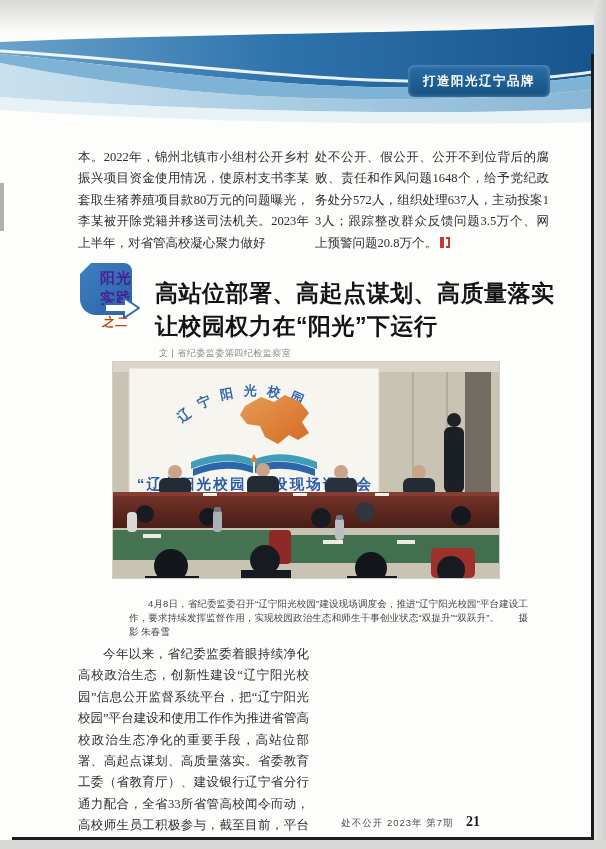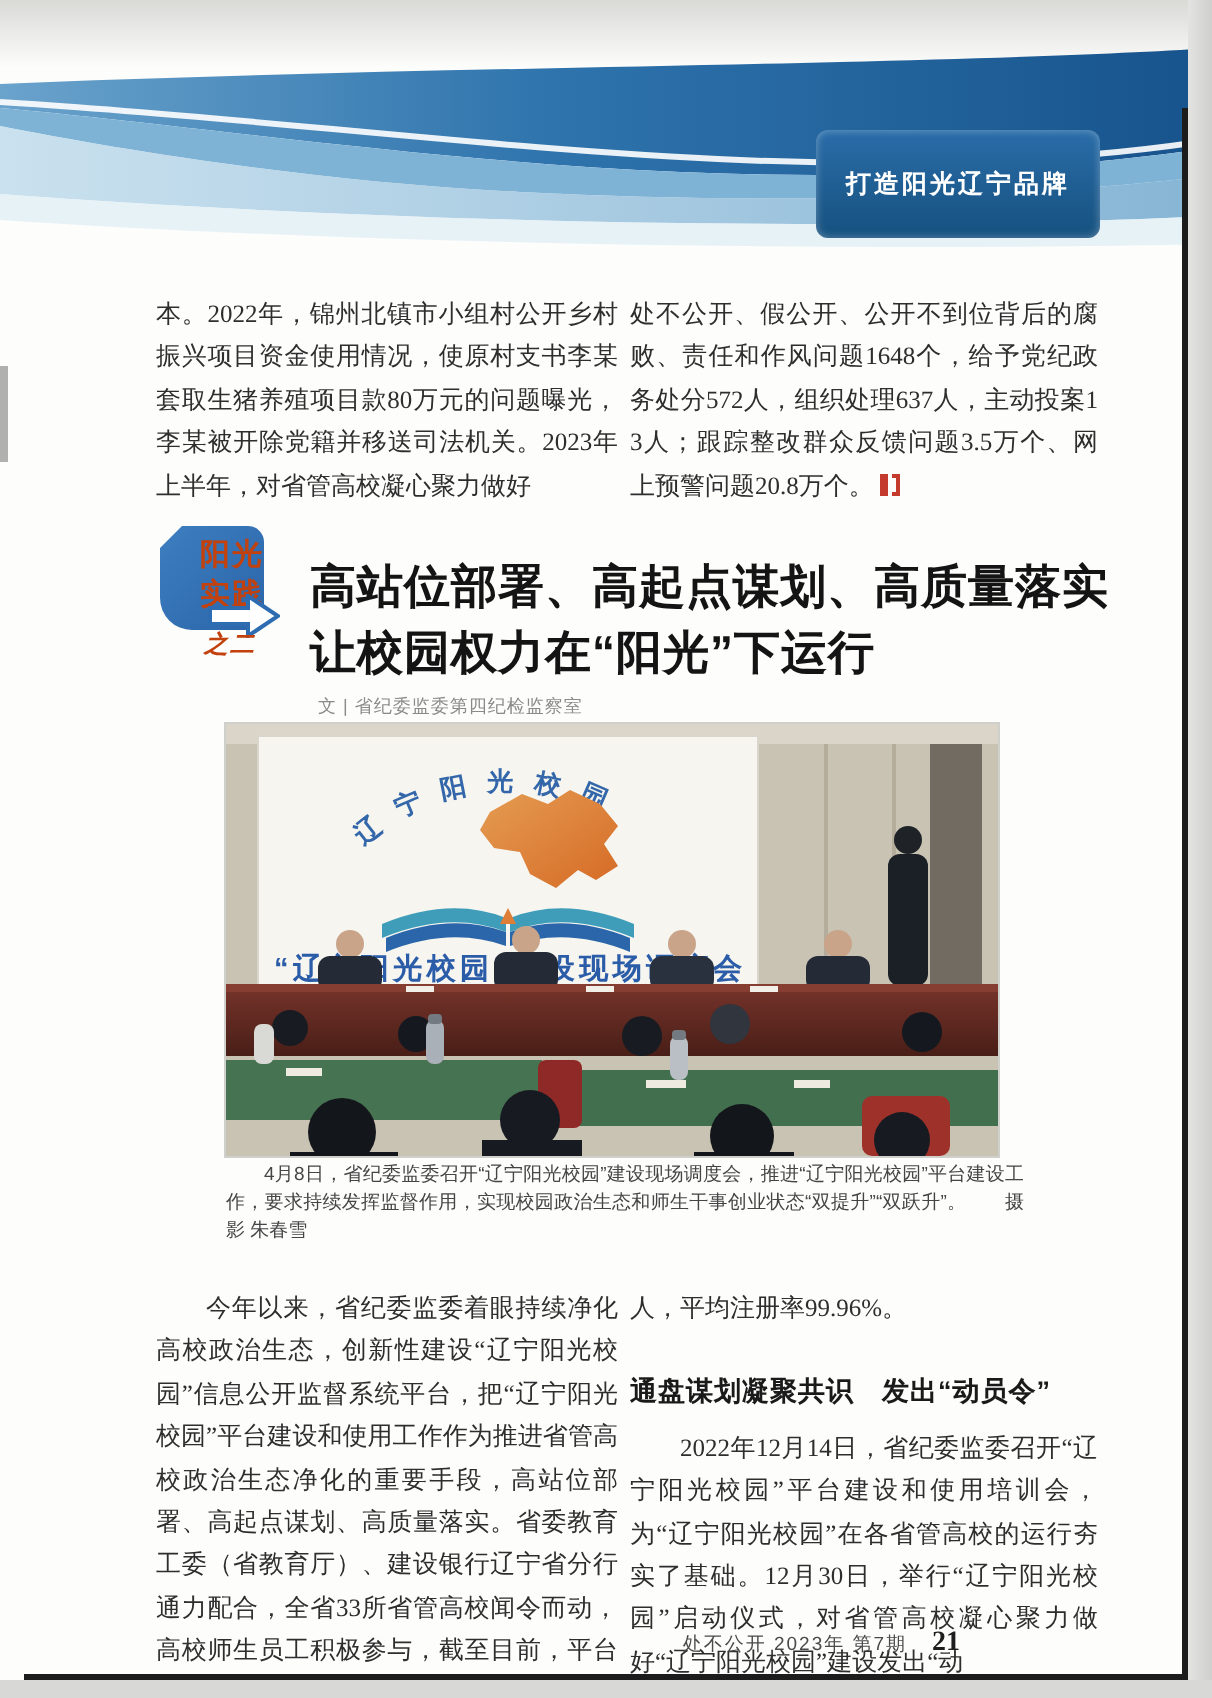--- a/index.html
+++ b/index.html
@@ -12,21 +12,21 @@
   .scan-right-line{position:absolute;right:12px;top:54px;width:3px;height:786px;background:#1c1c1c;}
   .scan-right-edge{position:absolute;right:0;top:0;width:12px;height:849px;background:linear-gradient(90deg,#e3e3e1,#cfcfcd);}
   .scan-bottom-line{position:absolute;left:12px;bottom:9px;width:582px;height:3px;background:#1c1c1c;}
   .scan-bottom-edge{position:absolute;left:0;bottom:0;width:606px;height:9px;background:#d8d8d6;}
   .scan-left-notch{position:absolute;left:0;top:183px;width:4px;height:48px;background:#8f8f8d;opacity:.7;}
 
   
   .banner{position:absolute;left:0;top:0;width:606px;height:125px;}
   .brand-badge{
     position:absolute;top:65px;right:56px;height:22px;line-height:22px;
-    padding:16px 15px;border-radius:6px;
+    padding:5px 15px;border-radius:6px;
     background:linear-gradient(180deg,#2a6da9,#16517f);
     color:#fff;font-family:"Liberation Sans","DejaVu Sans",sans-serif;
     font-size:12.5px;font-weight:bold;letter-spacing:1.5px;
     box-shadow:0 0 4px rgba(255,255,255,.35) inset;
   }
 
   
   .col{position:absolute;margin:0;font-size:12.5px;line-height:21.4px;
     text-align:justify;word-break:break-all;color:#2e2e2e;}
   .prev-left{left:78px;top:147px;width:231px;}
@@ -38,35 +38,35 @@
 
   
   .feat-badge{position:absolute;left:78px;top:261px;width:62px;height:74px;
     font-family:"Liberation Sans","DejaVu Sans",sans-serif;}
   .feat-badge .box{position:absolute;left:2px;top:2px;width:52px;height:52px;
     background:linear-gradient(135deg,#3d7fc0,#2a64a8);
     border-radius:4px 8px 8px 16px;}
   .feat-badge .fold{position:absolute;left:2px;top:2px;width:0;height:0;
     border-top:11px solid #fdfdfc;border-right:11px solid transparent;}
   .feat-badge .txt{position:absolute;left:2px;top:7px;width:72px;text-align:center;
-    color:#c2410c;font-weight:bold;font-size:15px;line-height:20px;letter-spacing:1px;}
+    color:#4c1d95;font-weight:bold;font-size:15px;line-height:20px;letter-spacing:1px;}
   .feat-badge svg{position:absolute;left:26px;top:36px;}
   .feat-badge .series{position:absolute;left:24px;top:53px;color:#c2410c;
     font-size:12px;font-style:italic;font-weight:bold;letter-spacing:1px;}
   .feat-title{position:absolute;left:142px;top:264px;width:410px;margin:13px;
     font-family:"Liberation Sans","DejaVu Sans",sans-serif;
     font-size:23px;line-height:33px;font-weight:900;color:#141414;letter-spacing:.5px;}
   .feat-byline{position:absolute;left:143px;top:331px;margin:16px;
     font-family:"Liberation Sans","DejaVu Sans",sans-serif;
     font-size:9px;color:#8a8a8a;letter-spacing:.5px;}
 
   
   .photo{position:absolute;left:113px;top:362px;width:386px;height:216px;
     box-shadow:0 0 0 1px #cfcfcc;background:#c9c3b4;}
-  .caption{position:absolute;left:113px;top:581px;width:399px;margin:0;
+  .caption{position:absolute;left:113px;top:581px;width:399px;margin:16px;
     font-size:9.5px;line-height:14px;color:#454545;text-align:justify;
     word-break:break-all;text-indent:2em;
     font-family:"Liberation Sans","DejaVu Sans",sans-serif;}
 
   
   .body-left{left:78px;top:644px;width:231px;}
   .body-left p{margin:0;text-indent:2em;}
   .body-right{left:315px;top:644px;width:234px;}
   .body-right .lead{margin:0;text-indent:0;}
   .body-right h3{margin:20px 0 7px 0;font-family:"Liberation Sans","DejaVu Sans",sans-serif;
@@ -220,25 +220,20 @@
       <rect x="234" y="214" width="50" height="10" fill="#0c0f14"></rect>
     <circle cx="338" cy="208" r="14" fill="#10141a"></circle>
       <rect x="318" y="216" width="42" height="8" fill="#10141a"></rect>
     <rect x="0" y="0" width="386" height="216" fill="#ffffff" opacity="0.03"></rect>
   </svg>
   <p class="caption">4月8日，省纪委监委召开“辽宁阳光校园”建设现场调度会，推进“辽宁阳光校园”平台建设工作，要求持续发挥监督作用，实现校园政治生态和师生干事创业状态“双提升”“双跃升”。　　摄影 朱春雪</p>
 
   <div class="col body-left">
     <p>今年以来，省纪委监委着眼持续净化高校政治生态，创新性建设“辽宁阳光校园”信息公开监督系统平台，把“辽宁阳光校园”平台建设和使用工作作为推进省管高校政治生态净化的重要手段，高站位部署、高起点谋划、高质量落实。省委教育工委（省教育厅）、建设银行辽宁省分行通力配合，全省33所省管高校闻令而动，高校师生员工积极参与，截至目前，平台注册用户数56.19万</p>
   </div>
-  <div class="col body-right">
-    <p class="lead">人，平均注册率99.96%。</p>
-    <h3>通盘谋划凝聚共识　发出“动员令”</h3>
-    <p class="para">2022年12月14日，省纪委监委召开“辽宁阳光校园”平台建设和使用培训会，为“辽宁阳光校园”在各省管高校的运行夯实了基础。12月30日，举行“辽宁阳光校园”启动仪式，对省管高校凝心聚力做好“辽宁阳光校园”建设发出“动</p>
-  </div>
 
   <div class="footer">
     <span class="journal">处不公开 2023年 第7期</span>
     <span class="pagenum">21</span>
   </div>
 
   <div class="scan-left-notch"></div>
   <div class="scan-right-edge"></div>
   <div class="scan-right-line"></div>
   <div class="scan-bottom-edge"></div>

